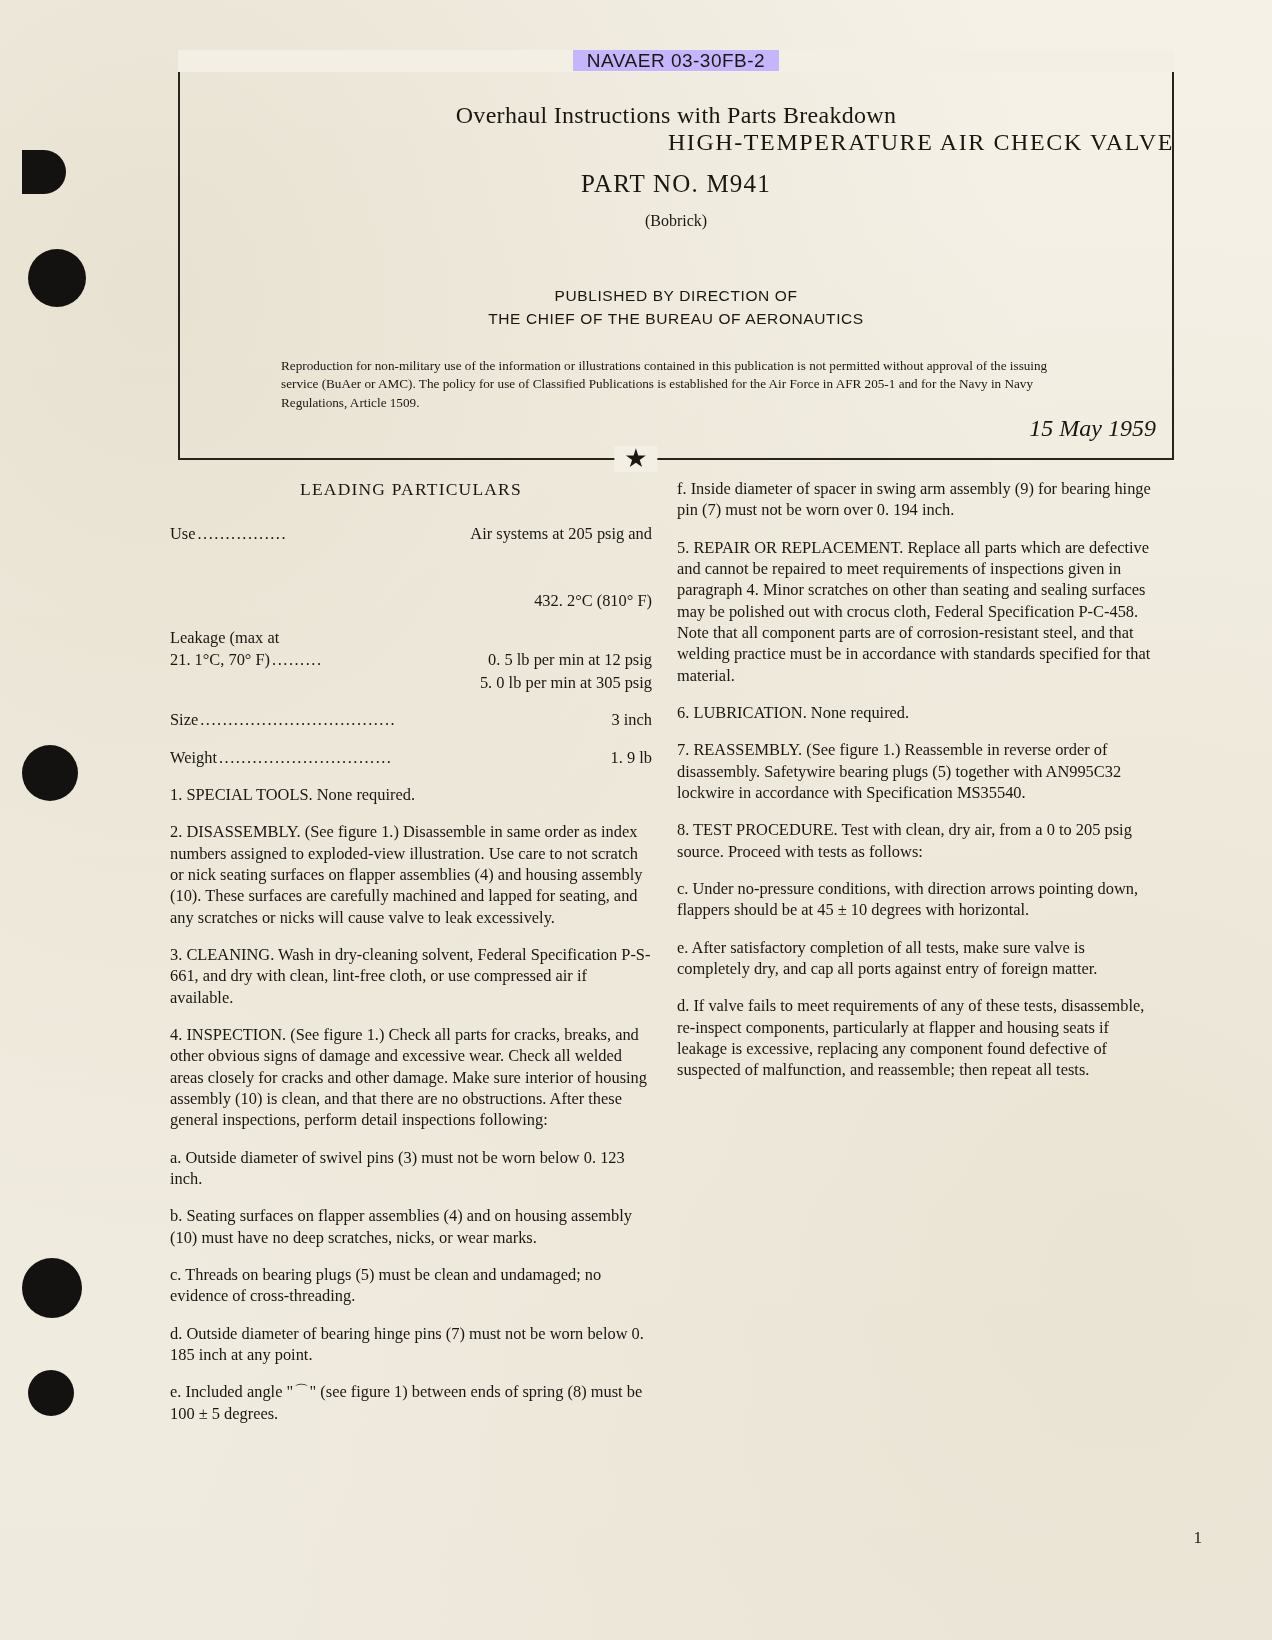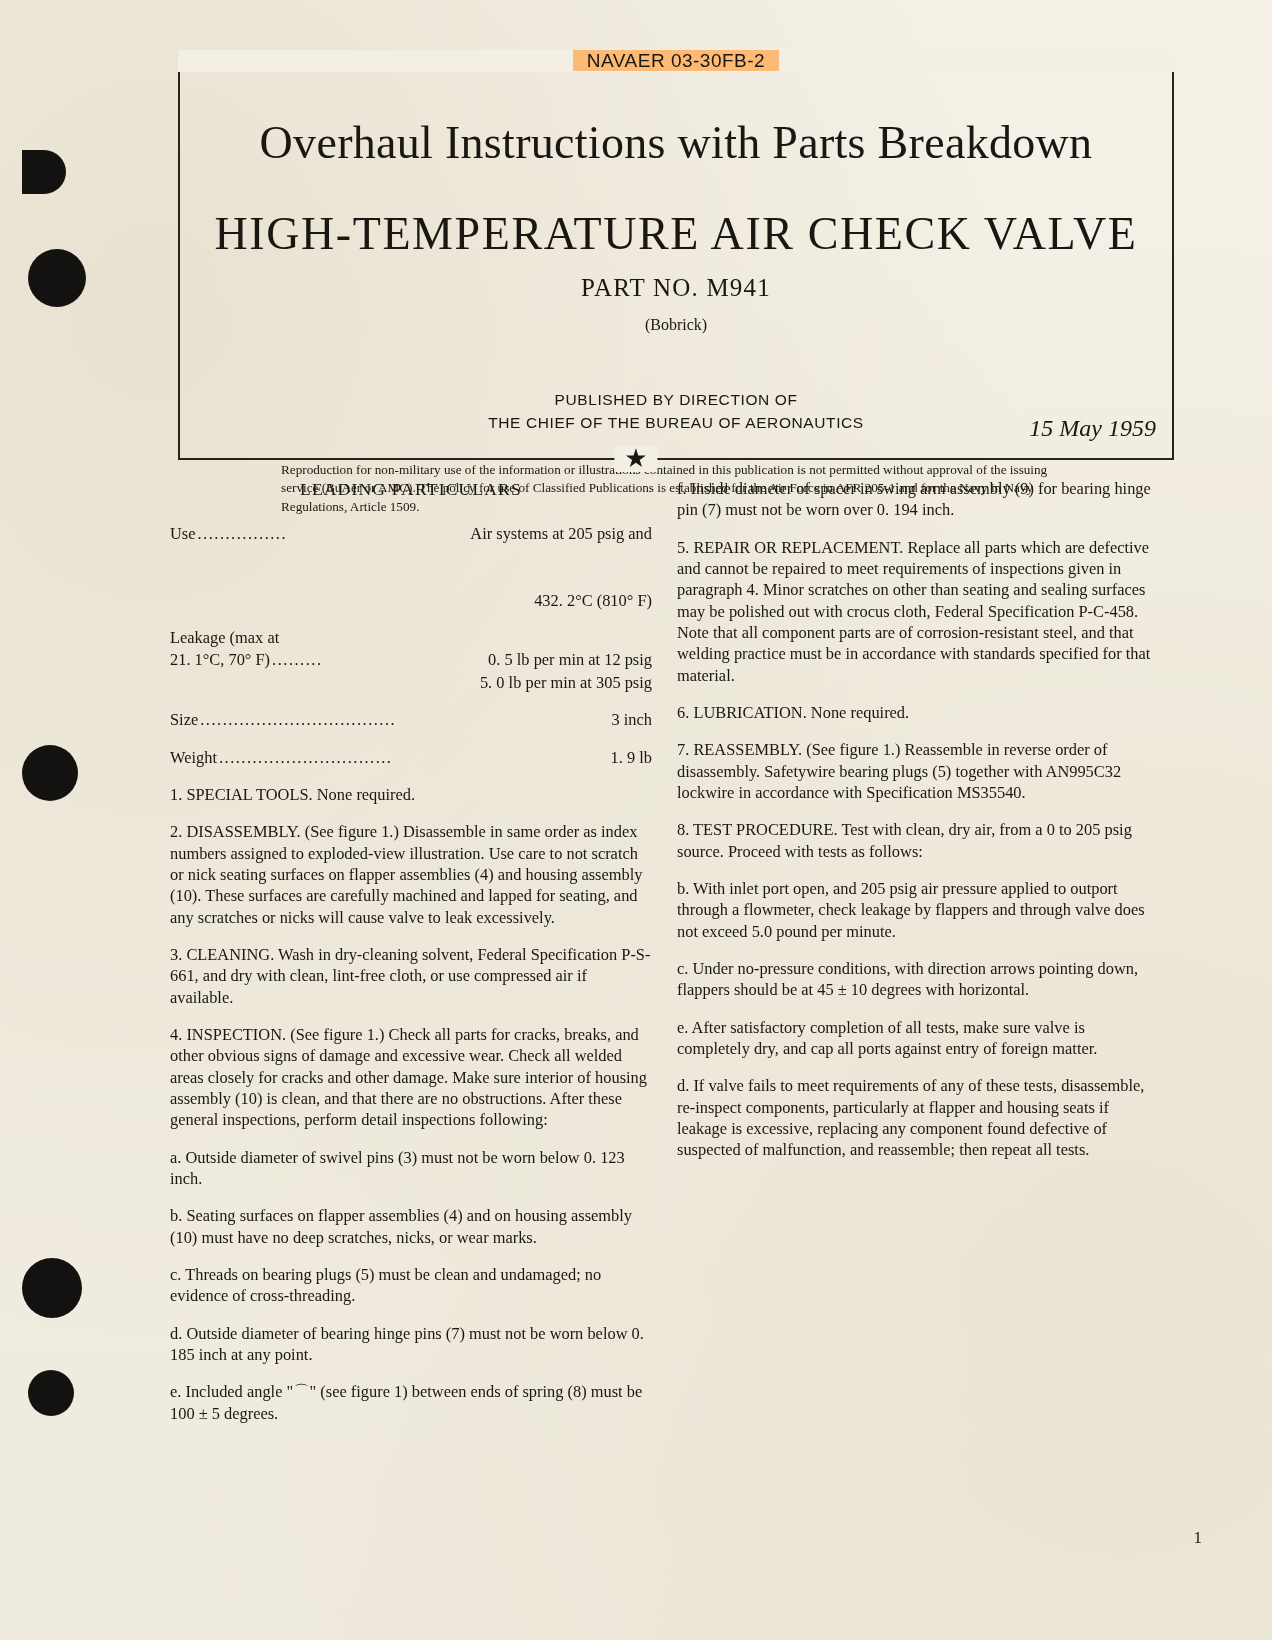--- a/index.html
+++ b/index.html
@@ -55,40 +55,40 @@
     width: 996px;
     text-align: center;
     font-family: "Liberation Sans", sans-serif;
     font-size: 19px;
     letter-spacing: 0.5px;
     background: #f3efe4;
     padding: 0 10px;
     box-sizing: border-box;
   }
   .doc-number span {
-    background: #fdba74;
+    background: #c4b5fd;
     padding: 0 14px;
   }
   .header-inner {
     position: absolute;
     left: 178px;
     top: 60px;
     width: 996px;
     text-align: center;
   }
   .title-main {
-    margin-top: 56px;
-    font-size: 46px;
+    margin-top: 42px;
+    font-size: 24px;
     font-weight: normal;
     letter-spacing: 0.3px;
   }
   .title-sub {
-    margin-top: 38px;
-    font-size: 46px;
+    font-size: 24px;
     letter-spacing: 1.6px;
+    text-align: right;
   }
   .title-part {
     margin-top: 14px;
     font-size: 25px;
     letter-spacing: 1.2px;
   }
   .title-mfr {
     margin-top: 14px;
     font-size: 16px;
   }
@@ -254,21 +254,20 @@
       <p> d.  Outside diameter of bearing hinge pins (7) must not be worn below 0. 185 inch at any point.</p>
       <p> e.  Included angle "⌒" (see figure 1) between ends of spring (8) must be 100 ± 5 degrees.</p>
     </div>
 
     <div class="col">
       <p> f.  Inside diameter of spacer in swing arm assembly (9) for bearing hinge pin (7) must not be worn over 0. 194 inch.</p>
       <p>5.  REPAIR OR REPLACEMENT.  Replace all parts which are defective and cannot be repaired to meet requirements of inspections given in paragraph 4.  Minor scratches on other than seating and sealing surfaces may be polished out with crocus cloth, Federal Specification P-C-458.  Note that all component parts are of corrosion-resistant steel, and that welding practice must be in accordance with standards specified for that material.</p>
       <p>6.  LUBRICATION.  None required.</p>
       <p>7.  REASSEMBLY.  (See figure 1.)  Reassemble in reverse order of disassembly.  Safetywire bearing plugs (5) together with AN995C32 lockwire in accordance with Specification MS35540.</p>
       <p>8.  TEST PROCEDURE.  Test with clean, dry air, from a 0 to 205 psig source.  Proceed with tests as follows:</p>
-      <p> b.  With inlet port open, and 205 psig air pressure applied to outport through a flowmeter, check leakage by flappers and through valve does not exceed 5.0 pound per minute.</p>
       <p> c.  Under no-pressure conditions, with  direction arrows pointing down, flappers should be at 45 ± 10 degrees with horizontal.</p>
       <p> e.  After satisfactory completion of all tests, make sure valve is completely dry, and cap all ports against entry of foreign matter.</p>
       <p> d.  If valve fails to meet requirements of any of these tests, disassemble, re-inspect components, particularly at flapper and housing seats if leakage is excessive, replacing any component found defective of suspected of malfunction,  and reassemble; then repeat all tests.</p>
     </div>
   </div>
 
   <div class="page-num">1</div>
 </div>
 
 </body></html>

